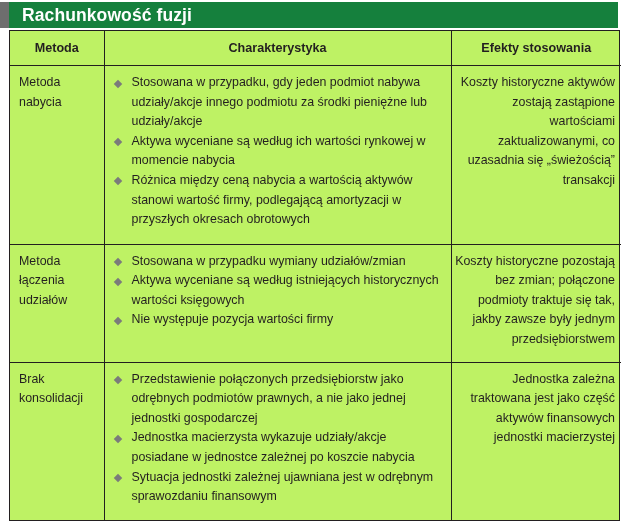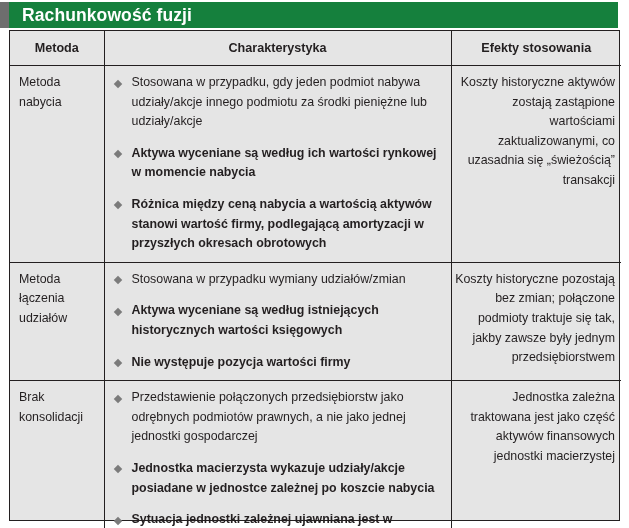--- a/index.html
+++ b/index.html
@@ -47,21 +47,21 @@
 
   
   .table-wrap {
     position: absolute;
     left: 9px;
     top: 30px;
     width: 611px;
     height: 491px;
     box-sizing: border-box;
     border: 1.6px solid #231f20;
-    background: #e5e5e5;
+    background: #bef264;
   }
   table.fusion-table {
     width: 100%;
     height: 100%;
     border-collapse: collapse;
     table-layout: fixed;
   }
   table.fusion-table col.col-method  { width: 94px; }
   table.fusion-table col.col-char    { width: 347px; }
   table.fusion-table col.col-effects { width: 170px; }
@@ -110,21 +110,21 @@
   ul.bullets {
     list-style: none;
     margin: 0;
     padding: 0;
   }
   ul.bullets > li {
     position: relative;
     padding-left: 21px;
     margin: 0 0 0 0;
   }
-  ul.bullets > li + li { margin-top: 12px; font-weight: bold; }
+  ul.bullets > li + li { margin-top: 0px; }
   ul.bullets > li .diamond {
     position: absolute;
     left: 4px;
     top: 7.5px;
     width: 6px;
     height: 6px;
     background: #7b7b7b;
     transform: rotate(45deg);
   }
   .bullet-text { display: block; }

